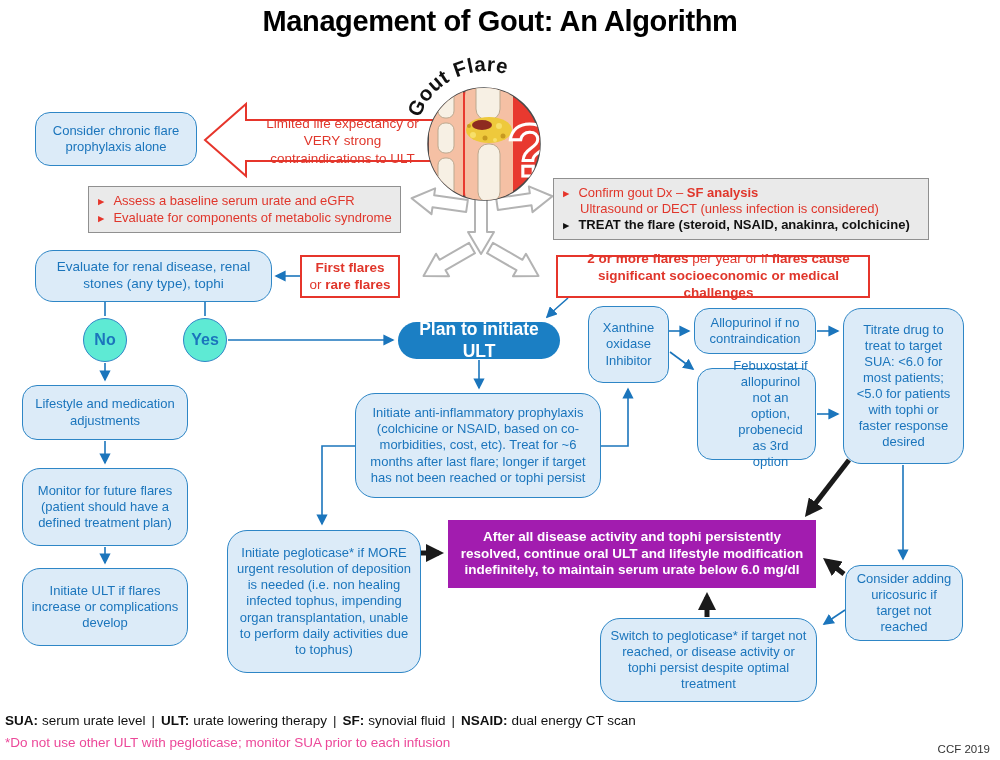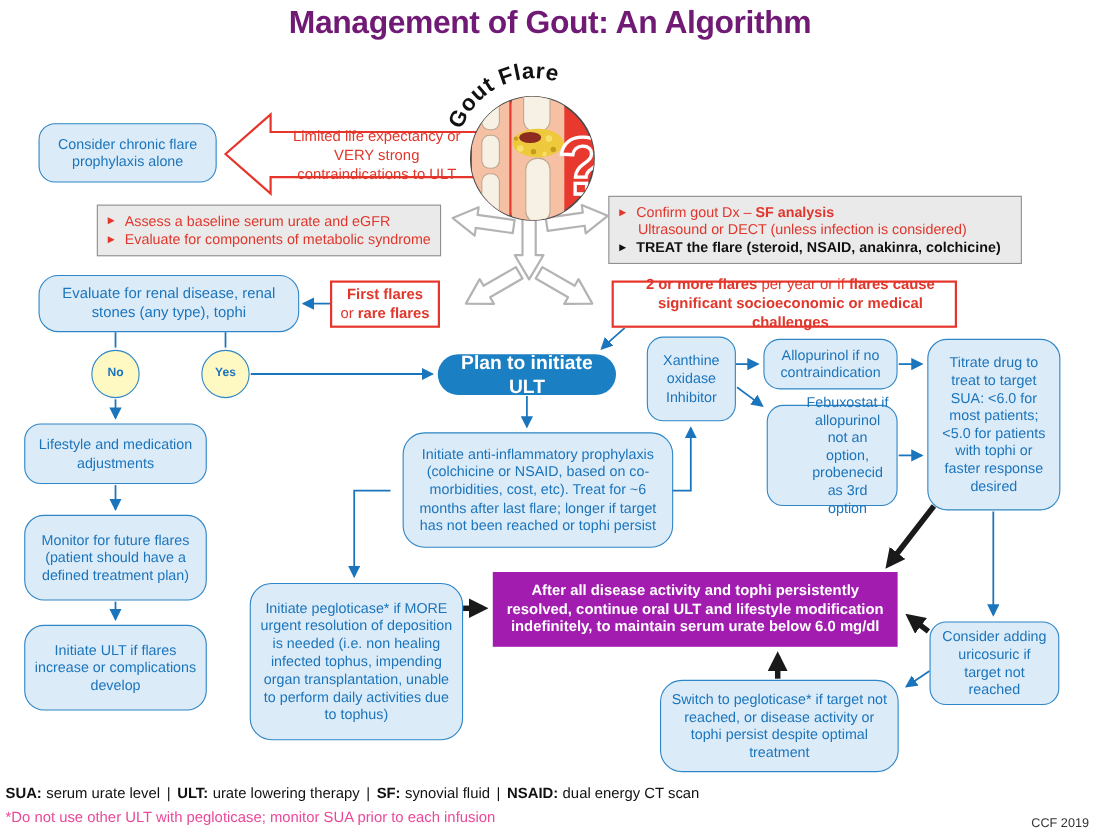--- a/index.html
+++ b/index.html
@@ -1,33 +1,33 @@
 <!DOCTYPE html>
 <html><head>
 <meta charset="utf-8">
 <style>
   html,body{margin:0;padding:0;background:#fff;}
   #canvas{position:relative;width:1000px;height:760px;background:#fff;overflow:hidden;
           font-family:"Liberation Sans","DejaVu Sans",sans-serif;}
   #title{position:absolute;top:5px;left:0;right:0;text-align:center;font-size:29px;
-         font-weight:bold;color:#701a75;letter-spacing:-0.4px;}
+         font-weight:bold;color:#000000;letter-spacing:-0.4px;}
   svg{position:absolute;left:0;top:0;}
   .box{position:absolute;box-sizing:border-box;display:flex;align-items:center;justify-content:center;
        text-align:center;font-size:13px;line-height:1.24;color:#1b75bc;background:#dcebf8;
        border:1.6px solid #2e86c6;border-radius:15px;padding:4px 7px;z-index:2;}
   .box .wrap{width:100%;}
   .redbox{background:#fff;border:2px solid #e6352b;color:#e0362b;border-radius:0;font-size:13.5px;}
   .graybox{background:#eaeaea;border:1.5px solid #909090;border-radius:0;color:#e0362b;
            flex-direction:column;align-items:flex-start;justify-content:center;text-align:left;}
   .graybox .row{display:flex;align-items:flex-start;}
   .bullet{font-size:10.5px;margin:2px 7px 0 0;color:#e6352b;}
   .bullet.blk{color:#111;}
   .blkline{color:#111;font-weight:bold;}
   .indent{padding-left:19px;}
-  .circle-node{border-radius:50%;background:#fef9c3;font-weight:bold;font-size:11px;}
+  .circle-node{border-radius:50%;background:#5eead4;font-weight:bold;font-size:16px;}
   .pill{background:#1b7fc4;color:#fff;font-weight:bold;font-size:17.5px;border:none;border-radius:19px;}
   .blackbox{background:#a21caf;color:#fff;font-weight:bold;border:none;border-radius:0;font-size:13.5px;}
   .arrowtext{position:absolute;display:flex;align-items:center;justify-content:center;text-align:center;
              color:#e0362b;font-size:13.5px;line-height:1.3;z-index:2;}
   #legend{position:absolute;left:5px;top:713px;font-size:13.5px;color:#111;}
   #footnote{position:absolute;left:5px;top:735px;font-size:13.5px;color:#ec4899;}
   #credit{position:absolute;right:10px;top:743px;font-size:11.5px;color:#333;}
   .sep{margin:0 6px;}
   .leg-val{margin-left:4px;}
 </style>
@@ -207,21 +207,21 @@
     </div>
 
   <div class="box" style="left:22px;top:468px;width:166px;height:78px;border-radius:18px;">
     <span class="wrap">Monitor for future flares (patient should have a defined treatment plan)</span>
     </div>
 
   <div class="box" style="left:22px;top:568px;width:166px;height:78px;border-radius:18px;">
     <span class="wrap">Initiate ULT if flares increase or complications develop</span>
     </div>
 
-  <div class="box" style="left:355px;top:393px;width:246px;height:105px;border-radius:20px;margin-left:11px;">
+  <div class="box" style="left:355px;top:393px;width:246px;height:105px;border-radius:20px;">
     <span class="wrap">Initiate anti-inflammatory prophylaxis (colchicine or NSAID, based on co-morbidities, cost, etc). Treat for ~6 months after last flare; longer if target has not been reached or tophi persist</span>
     </div>
 
   <div class="box" style="left:227px;top:530px;width:194px;height:143px;border-radius:20px;">
     <span class="wrap">Initiate pegloticase* if MORE urgent resolution of deposition is needed (i.e. non healing infected tophus, impending organ transplantation, unable to perform daily activities due to tophus)</span>
     </div>
 
   <div class="box blackbox" style="left:448px;top:520px;width:368px;height:68px;">
     <span class="wrap">After all disease activity and tophi persistently resolved, continue oral ULT and lifestyle modification indefinitely, to maintain serum urate below 6.0 mg/dl</span>
     </div>

